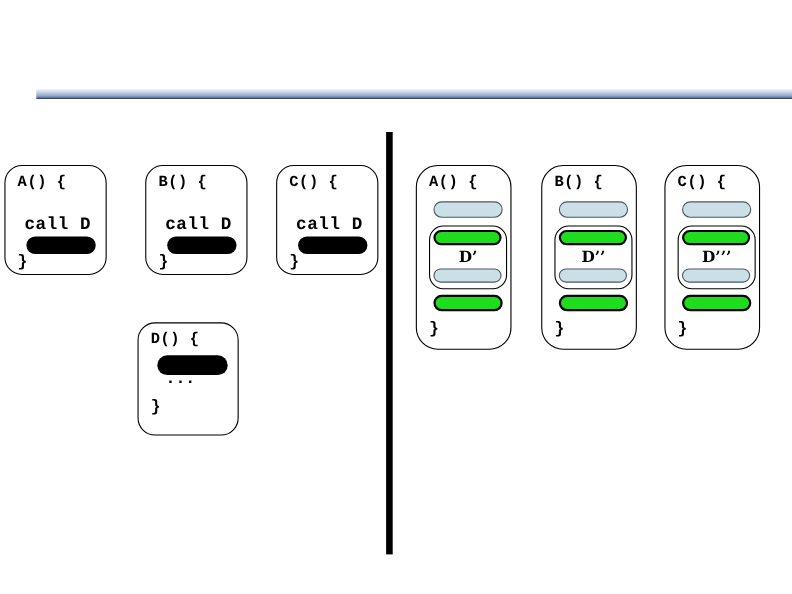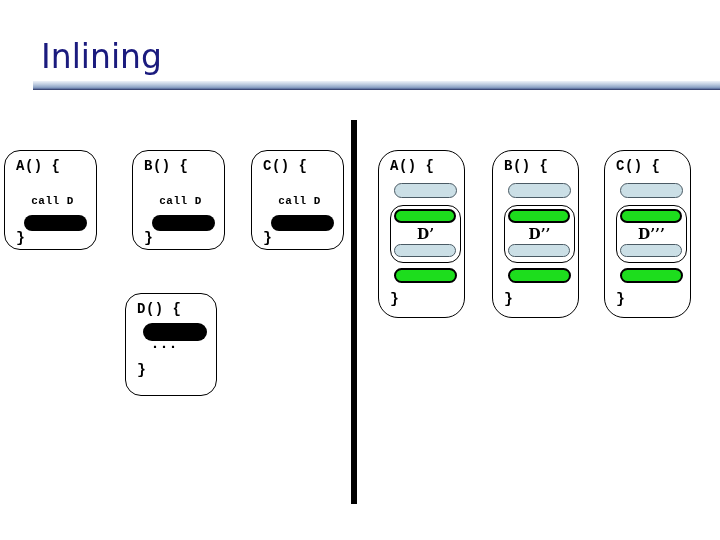--- a/index.html
+++ b/index.html
@@ -30,21 +30,21 @@
     position:absolute;background:#fff;border:1.5px solid #000;box-sizing:border-box;
   }
   .fn-small{width:93px;height:100px;border-radius:16px;}
   .fn-large{width:87px;height:168px;border-radius:20px;}
   .fn-name{
     position:absolute;left:11px;top:7px;font-weight:bold;font-size:14px;
     letter-spacing:0.5px;white-space:pre;color:#000;
   }
   .call-line{
     position:absolute;left:4px;right:0;top:44px;text-align:center;
-    font-weight:bold;font-size:11px;letter-spacing:0.5px;color:#000;
+    font-weight:bold;font-size:16px;letter-spacing:0.5px;color:#000;
   }
   .black-pill{
     position:absolute;left:19px;top:64px;width:63px;height:16px;
     background:var(--black-pill);border-radius:8px;
   }
   .close-brace{
     position:absolute;left:11px;font-weight:bold;font-size:15px;color:#000;
   }
   .fn-small .close-brace{top:79px;}
   .fn-large .close-brace{top:140px;}
@@ -85,21 +85,20 @@
   #box-callee-d{left:125px;top:293px;}
   #box-after-a{left:378px;top:150px;}
   #box-after-b{left:492px;top:150px;}
   #box-after-c{left:604px;top:150px;}
 </style>
 </head>
 <body>
 
 <div class="slide">
 
-  <div class="slide-title">Inlining</div>
   <div class="title-bar"></div>
   <div class="divider"></div>
 
   <div class="fn-box fn-small" id="box-before-a">
     <div class="fn-name">A() {</div>
     <div class="call-line">call D</div>
     <div class="black-pill"></div>
     <div class="close-brace">}</div>
   </div>
 

